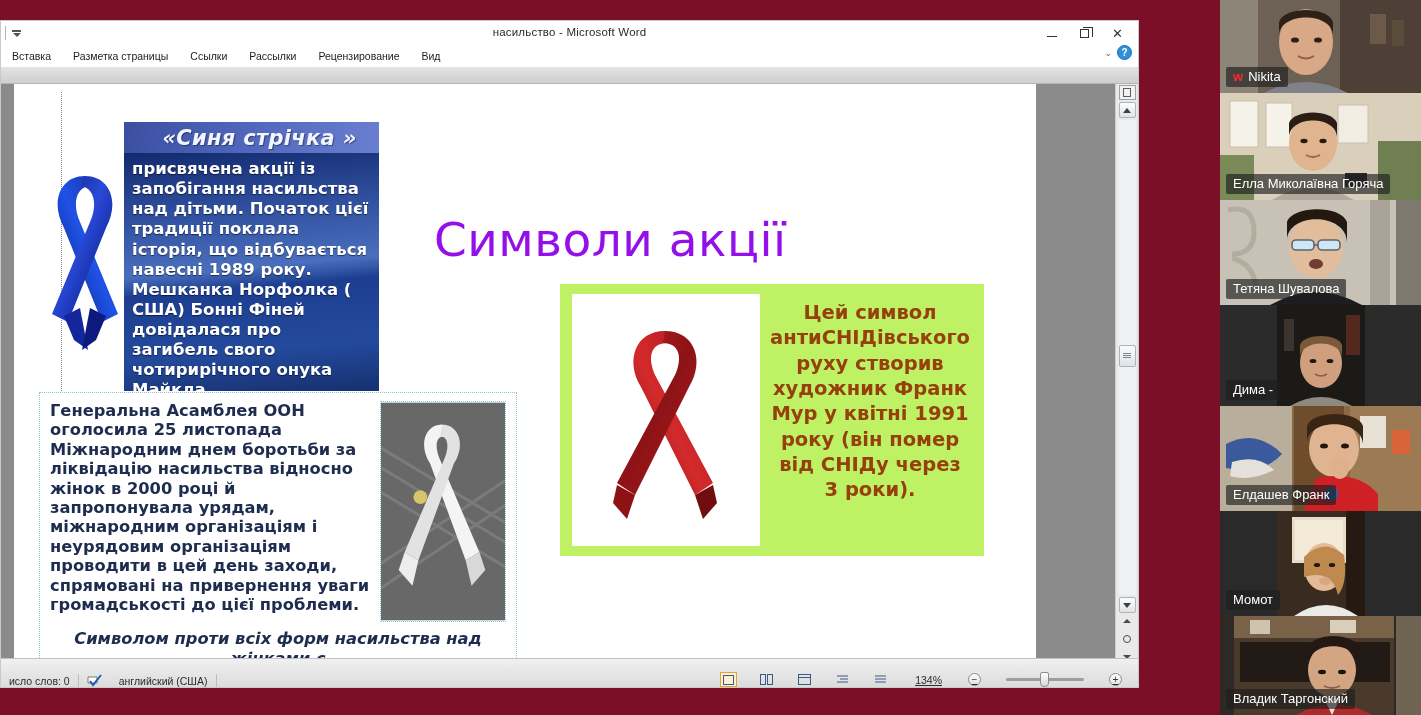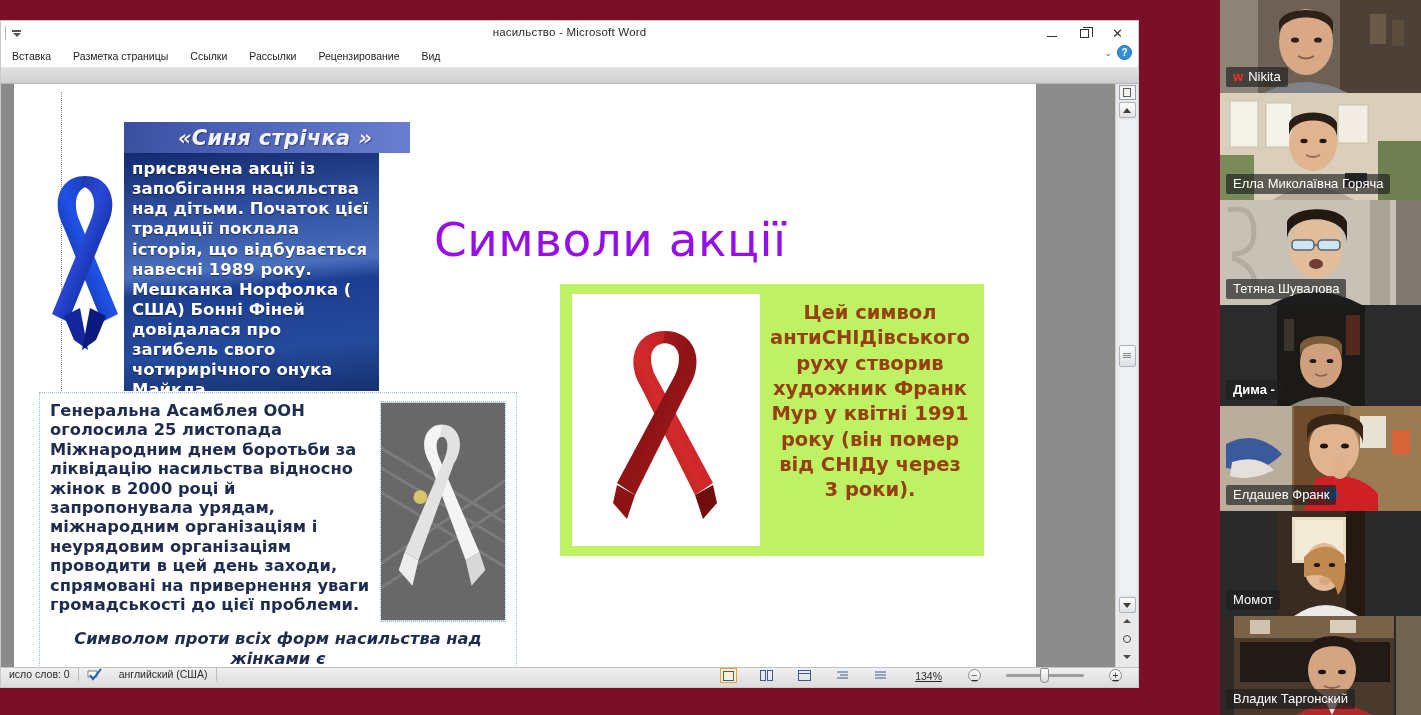--- a/index.html
+++ b/index.html
@@ -123,21 +123,21 @@
   .text-boundary {
     position: absolute; left: 47px; top: 8px; bottom: 0; width: 0;
     border-left: 1px dotted #8a8a8a;
   }
 
   
   .blue-block {
     position: absolute; left: 20px; top: 38px; width: 345px; height: 269px;
   }
   .blue-title {
-    position: absolute; left: 90px; top: 0px; width: 286px; height: 31px;
+    position: absolute; left: 90px; top: 0px; width: 255px; height: 31px;
     background: linear-gradient(100deg,#3b4fa0 0%, #4c63b8 40%, #6a7fd0 100%);
     color: #f2f4ff; font-size: 21px; font-style: italic; font-weight: bold;
     display: flex; align-items: center; justify-content: center;
     font-family: "DejaVu Sans", sans-serif;
     text-shadow: 1px 1px 1px rgba(0,0,0,.4);
     letter-spacing: .3px;
     padding-left: 16px;
   }
   .blue-body {
     position: absolute; left: 90px; top: 31px; width: 255px; height: 238px;
@@ -188,24 +188,24 @@
   .un-photo { width: 126px; height: 221px; border: 1px dotted #8fc5d8; }
   .un-footer {
     position: absolute; left: 25px; top: 545px; width: 478px;
     font-size: 16.3px; color: #1e2c4f; font-weight: bold; font-style: italic;
     font-family: "DejaVu Sans", sans-serif; text-align: center;
     line-height: 1.2;
   }
 
   
   .status-bar {
-    position: absolute; left: 0; right: 0; bottom: 0; height: 20px;
+    position: absolute; left: 0; right: 0; bottom: 0; height: 29px;
     background: linear-gradient(#f0f0f0,#dcdcdc);
     border-top: 1px solid #c2c2c2;
-    display: flex; align-items: flex-start;
+    display: flex; align-items: flex-end;
     font-size: 10.5px; color: #2b2b2b;
   }
   .sb-item { padding: 0 8px; white-space: nowrap; display:flex; align-items:center; gap:4px;}
   .sb-div { width:1px; height: 13px; background: #bdbdbd; }
   .status-right { margin-left: auto; display:flex; align-items:center; gap: 21px; padding-right: 16px; text-decoration: underline;}
   .view-btn { width: 17px; height: 15px; border:1px solid transparent; display:flex;align-items:center;justify-content:center;}
   .view-btn.active { border:1px solid #e2a33a; background:#fdf1d4; }
   .vb-box { width:11px;height:10px;border:1.4px solid #3a5a8a; }
   .zoom-label { font-size: 10.5px; padding: 0 5px; }
   .zoom-circle {
@@ -497,21 +497,21 @@
         <rect x="98" y="40" width="22" height="10" rx="4" fill="#cfe6f5" stroke="#5a6672" stroke-width="1.6"></rect>
         <line x1="94" y1="45" x2="98" y2="45" stroke="#5a6672" stroke-width="1.6"></line>
         <ellipse cx="96" cy="64" rx="7" ry="5" fill="#713c33"></ellipse>
         <path d="M50 105 q46 -26 92 0 z" fill="#1d1d1f"></path>
       </svg>
       <div class="tile-name">
         <span>Тетяна Шувалова</span>
       </div>
     </div>
 
-    <div class="tile" style="height:101px;font-weight:bold;">
+    <div class="tile" style="height:101px;">
       <svg class="scene" viewBox="0 0 201 101" preserveAspectRatio="none">
         <rect width="201" height="101" fill="#2b2b2b"></rect>
         <rect x="57" y="0" width="88" height="101" fill="#1c1a17"></rect>
         <rect x="64" y="14" width="10" height="32" fill="#3a342c"></rect>
         <rect x="126" y="10" width="14" height="40" fill="#53281f"></rect>
         <ellipse cx="101" cy="58" rx="21" ry="25" fill="#d0a07e"></ellipse>
         <path d="M80 52 C82 34 120 34 122 52 L122 40 C118 28 84 28 80 40 Z" fill="#7a5a38"></path>
         <ellipse cx="93" cy="56" rx="3.4" ry="2" fill="#20170f"></ellipse>
         <ellipse cx="110" cy="56" rx="3.4" ry="2" fill="#20170f"></ellipse>
         <path d="M95 69 q6 4 12 0" stroke="#8e5d49" stroke-width="1.7" fill="none"></path>

